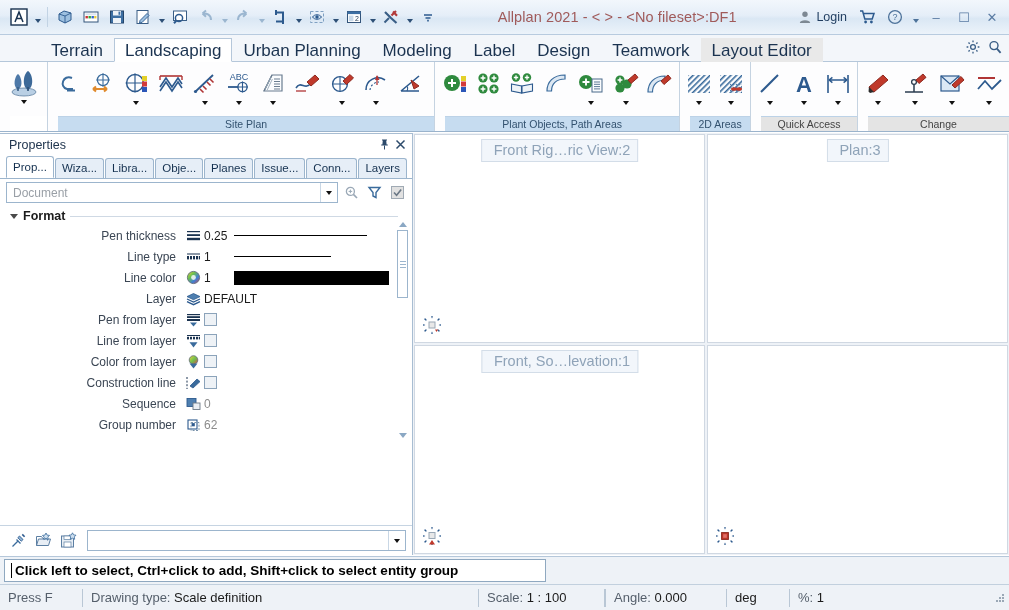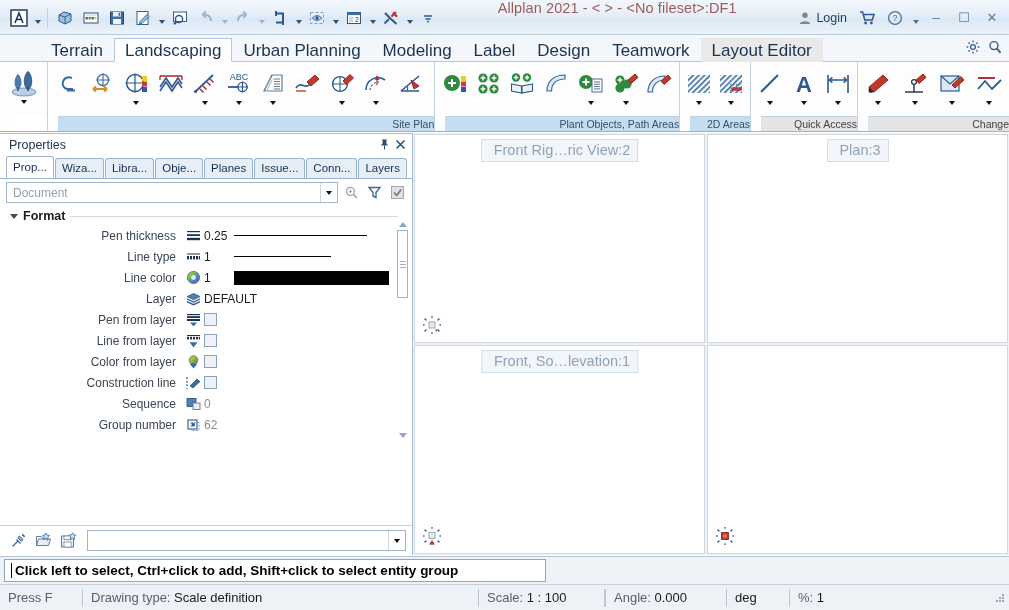--- a/index.html
+++ b/index.html
@@ -10,21 +10,21 @@
     overflow: hidden;
     background: #ffffff;
   }
   #app { position: relative; width: 1009px; height: 610px; }
 
   
   .titlebar {
     position: absolute; top: 0; left: 0; width: 1009px; height: 35px;
     background: linear-gradient(to bottom, #f2f7fc 0%, #e5eef8 45%, #dae7f4 55%, #ecf3fa 100%);
     border-bottom: 1px solid #b8cbdf;
-    display: flex; 
+    display: flex; align-items: center;
   }
   .qat { display: flex; align-items: center; height: 35px; padding-left: 6px; }
   .qat-btn {
     width: 26px; height: 26px; display: flex; align-items: center; justify-content: center;
     border: 1px solid transparent; border-radius: 2px;
   }
   .qat-arrow {
     width: 11px; height: 26px; display: flex; align-items: flex-end; justify-content: center;
     padding-bottom: 7px;
   }
@@ -69,21 +69,21 @@
   .ribbon {
     position: absolute; top: 62px; left: 0; width: 1009px; height: 70px;
     background: #fdfdfe; border-bottom: 1px solid #9ab3cc;
     display: flex; align-items: stretch; overflow: hidden;
   }
   .rgroup { display: flex; flex-direction: column; position: relative; }
   .rgroup-body {
     flex: 1; display: flex; align-items: flex-start; padding: 3px 3px 0 3px; gap: 0px;
   }
   .rgroup-label {
-    height: 15px; line-height: 15px; text-align: right; font-size: 10.5px;
+    height: 15px; line-height: 15px; text-align: center; font-size: 10.5px;
     color: #33526f; background: #c6dcf0; border-top: 1px solid #bcd2e7; margin-left: 10px;
   }
   .rgroup-label.grey { background: #e4e4e4; color: #444; }
   .rgroup-sep { width: 1px; background: #ccd8e4; margin: 4px 0 18px 0; }
   .rgroup-divider { width: 1px; background: #c5d3e1; }
 
   .ritem {
     width: 34px; display: flex; flex-direction: column; align-items: center;
     padding-top: 3px; border: 1px solid transparent; border-radius: 2px;
   }

